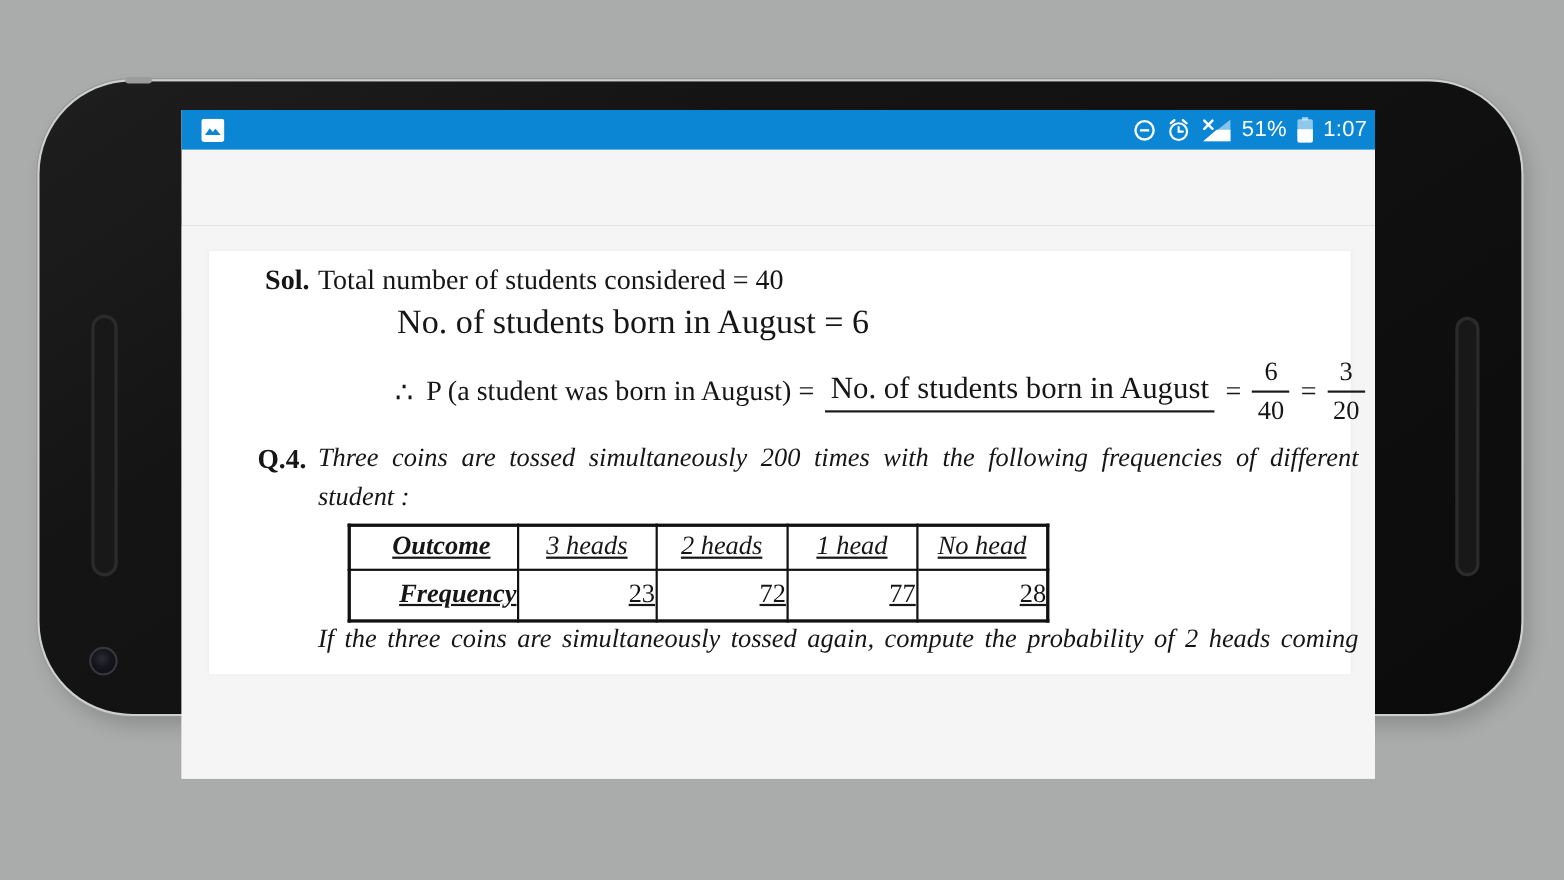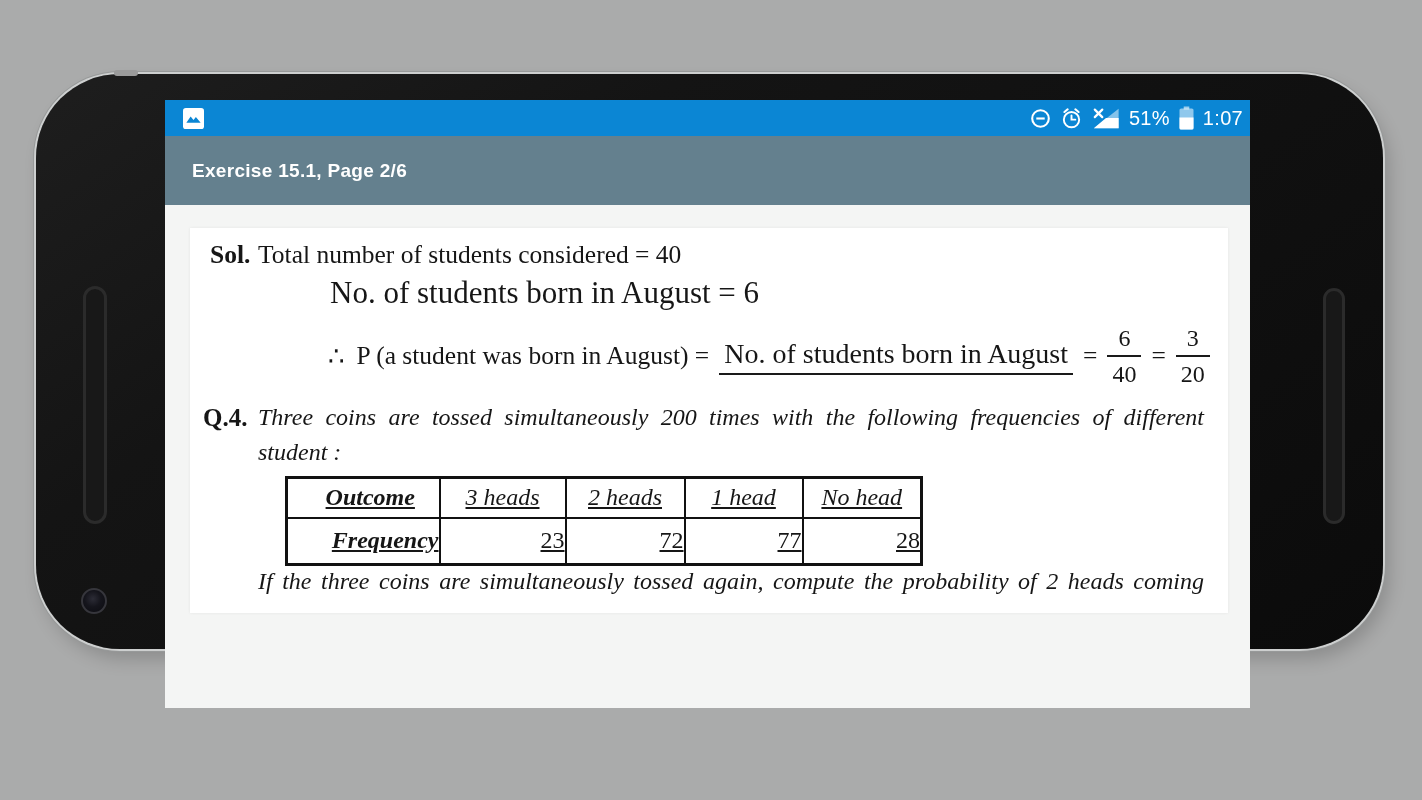--- a/index.html
+++ b/index.html
@@ -65,21 +65,21 @@
     pointer-events:none;
   }
 
   
   .content{position:absolute;left:0;top:105px;right:0;bottom:0;background:#f4f5f4;}
   .page{
     position:absolute;left:25px;top:23px;width:1038px;height:385px;
     background:#ffffff;box-shadow:0 0 3px rgba(0,0,0,0.07);
     font-family:"Liberation Serif","DejaVu Serif",serif;color:#161616;
   }
-  .abs{position:absolute;}
+  .abs{position:absolute;margin-left:31px;}
 
   .sol-line{top:12px;left:20px;font-size:25.5px;white-space:nowrap;}
   .sol-label{font-weight:bold;display:inline-block;width:48px;}
   .sol-line2{top:47px;left:140px;font-size:31px;white-space:nowrap;}
 
   .formula{
     top:96px;left:138px;display:flex;align-items:center;gap:10px;
     font-size:25.5px;white-space:nowrap;
   }
   .therefore{font-size:26px;margin-right:2px;}
@@ -146,23 +146,20 @@
         <span class="sb-text">51%</span>
         <svg class="sb-icon" width="15" height="24" viewBox="0 0 15 24">
           <rect x="4.7" y="0.5" width="5.6" height="3" fill="rgba(255,255,255,0.6)"></rect>
           <rect x="0.5" y="2.5" width="14" height="21" rx="1.6" fill="rgba(255,255,255,0.55)"></rect>
           <path d="M0.5 11.5 H14.5 V21.9 a1.6 1.6 0 0 1 -1.6 1.6 H2.1 A1.6 1.6 0 0 1 0.5 21.9 Z" fill="#ffffff"></path>
         </svg>
         <span class="sb-text">1:07</span>
       </div>
     </div>
 
-    <div class="appbar">
-      <span class="appbar-title">Exercise 15.1, Page 2/6</span>
-    </div>
     <div class="appbar-shadow"></div>
 
     <div class="content">
       <div class="page">
 
         <div class="abs sol-line">
           <span class="sol-label">Sol.</span><span>Total number of students considered = 40</span>
         </div>
 
         <div class="abs sol-line2">No. of students born in August = 6</div>

